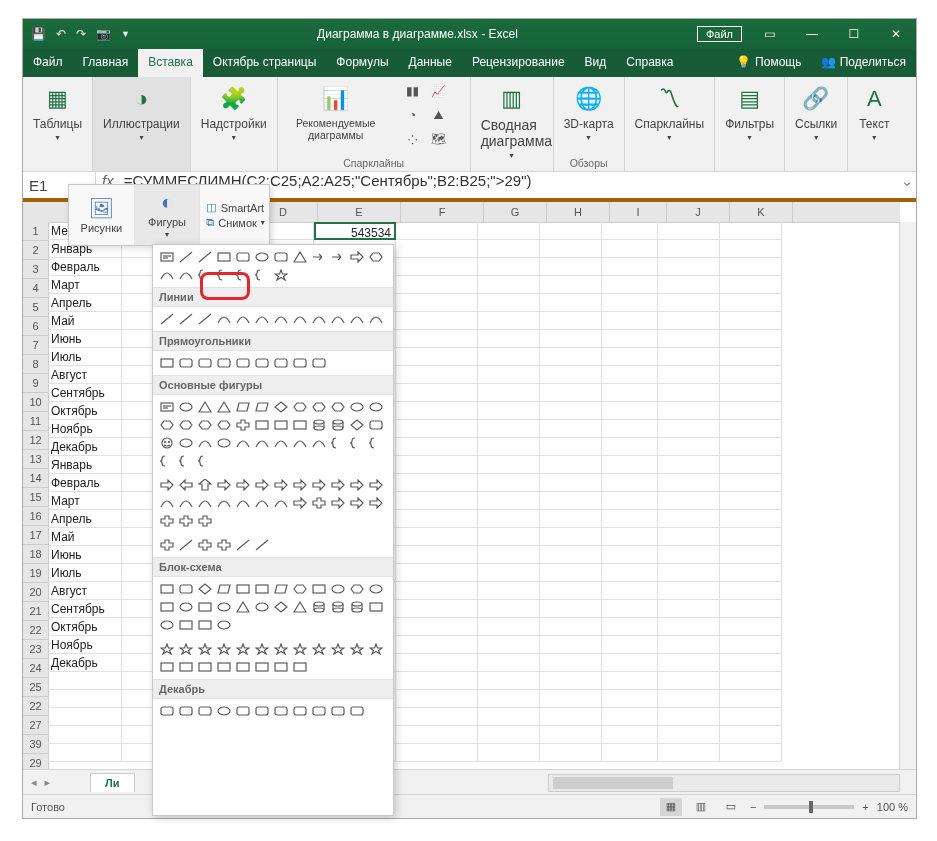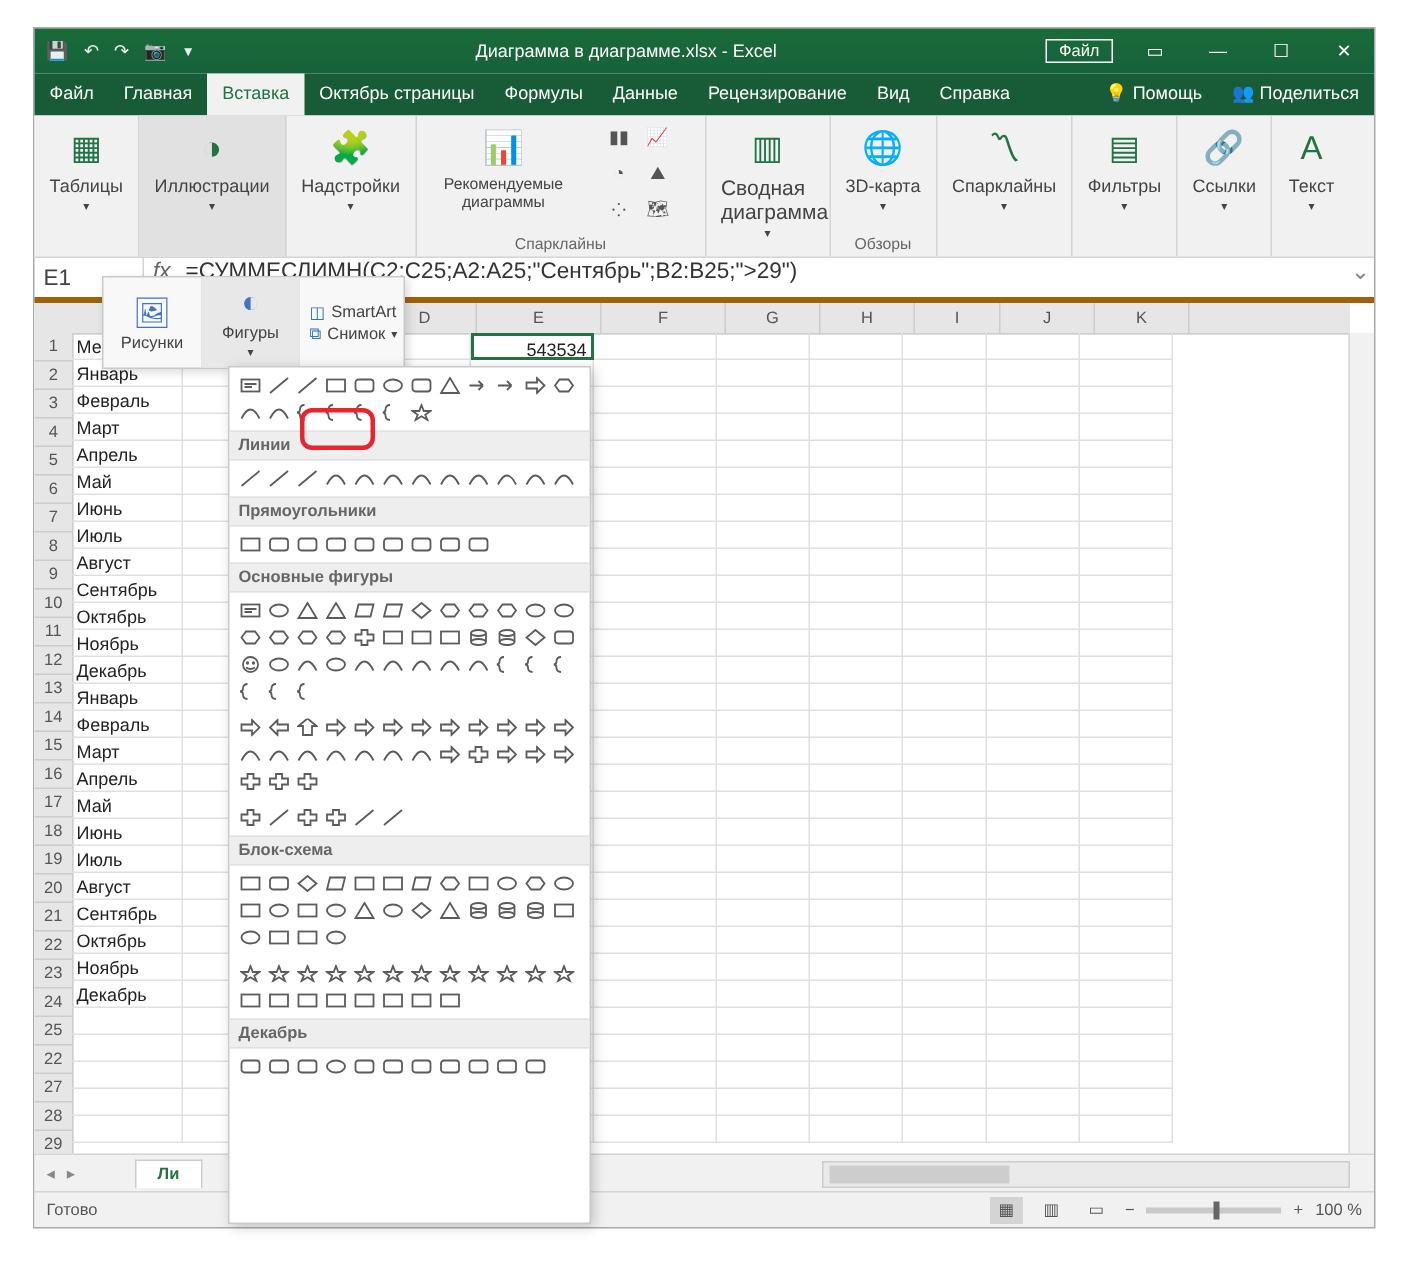--- a/index.html
+++ b/index.html
@@ -234,21 +234,21 @@
         <div class="rh">18</div>
         <div class="rh">19</div>
         <div class="rh">20</div>
         <div class="rh">21</div>
         <div class="rh">22</div>
         <div class="rh">23</div>
         <div class="rh">24</div>
         <div class="rh">25</div>
         <div class="rh">22</div>
         <div class="rh">27</div>
-        <div class="rh">28</div>
+        <div class="rh">39</div>
         <div class="rh">29</div>
       </div>
     <div class="cells" id="cells">
         <div class="cell" style="left: 0px; top: 0px; width: 74px;">Месяц</div>
         <div class="cell" style="left: 74px; top: 0px; width: 62px;"></div>
         <div class="cell" style="left: 136px; top: 0px; width: 62px;"></div>
         <div class="cell" style="left: 198px; top: 0px; width: 68px;"></div>
         <div class="cell selcell" style="left: 266px; top: 0px; width: 82px; text-align: right;">543534</div>
         <div class="cell" style="left: 348px; top: 0px; width: 82px;"></div>
         <div class="cell" style="left: 430px; top: 0px; width: 62px;"></div>

